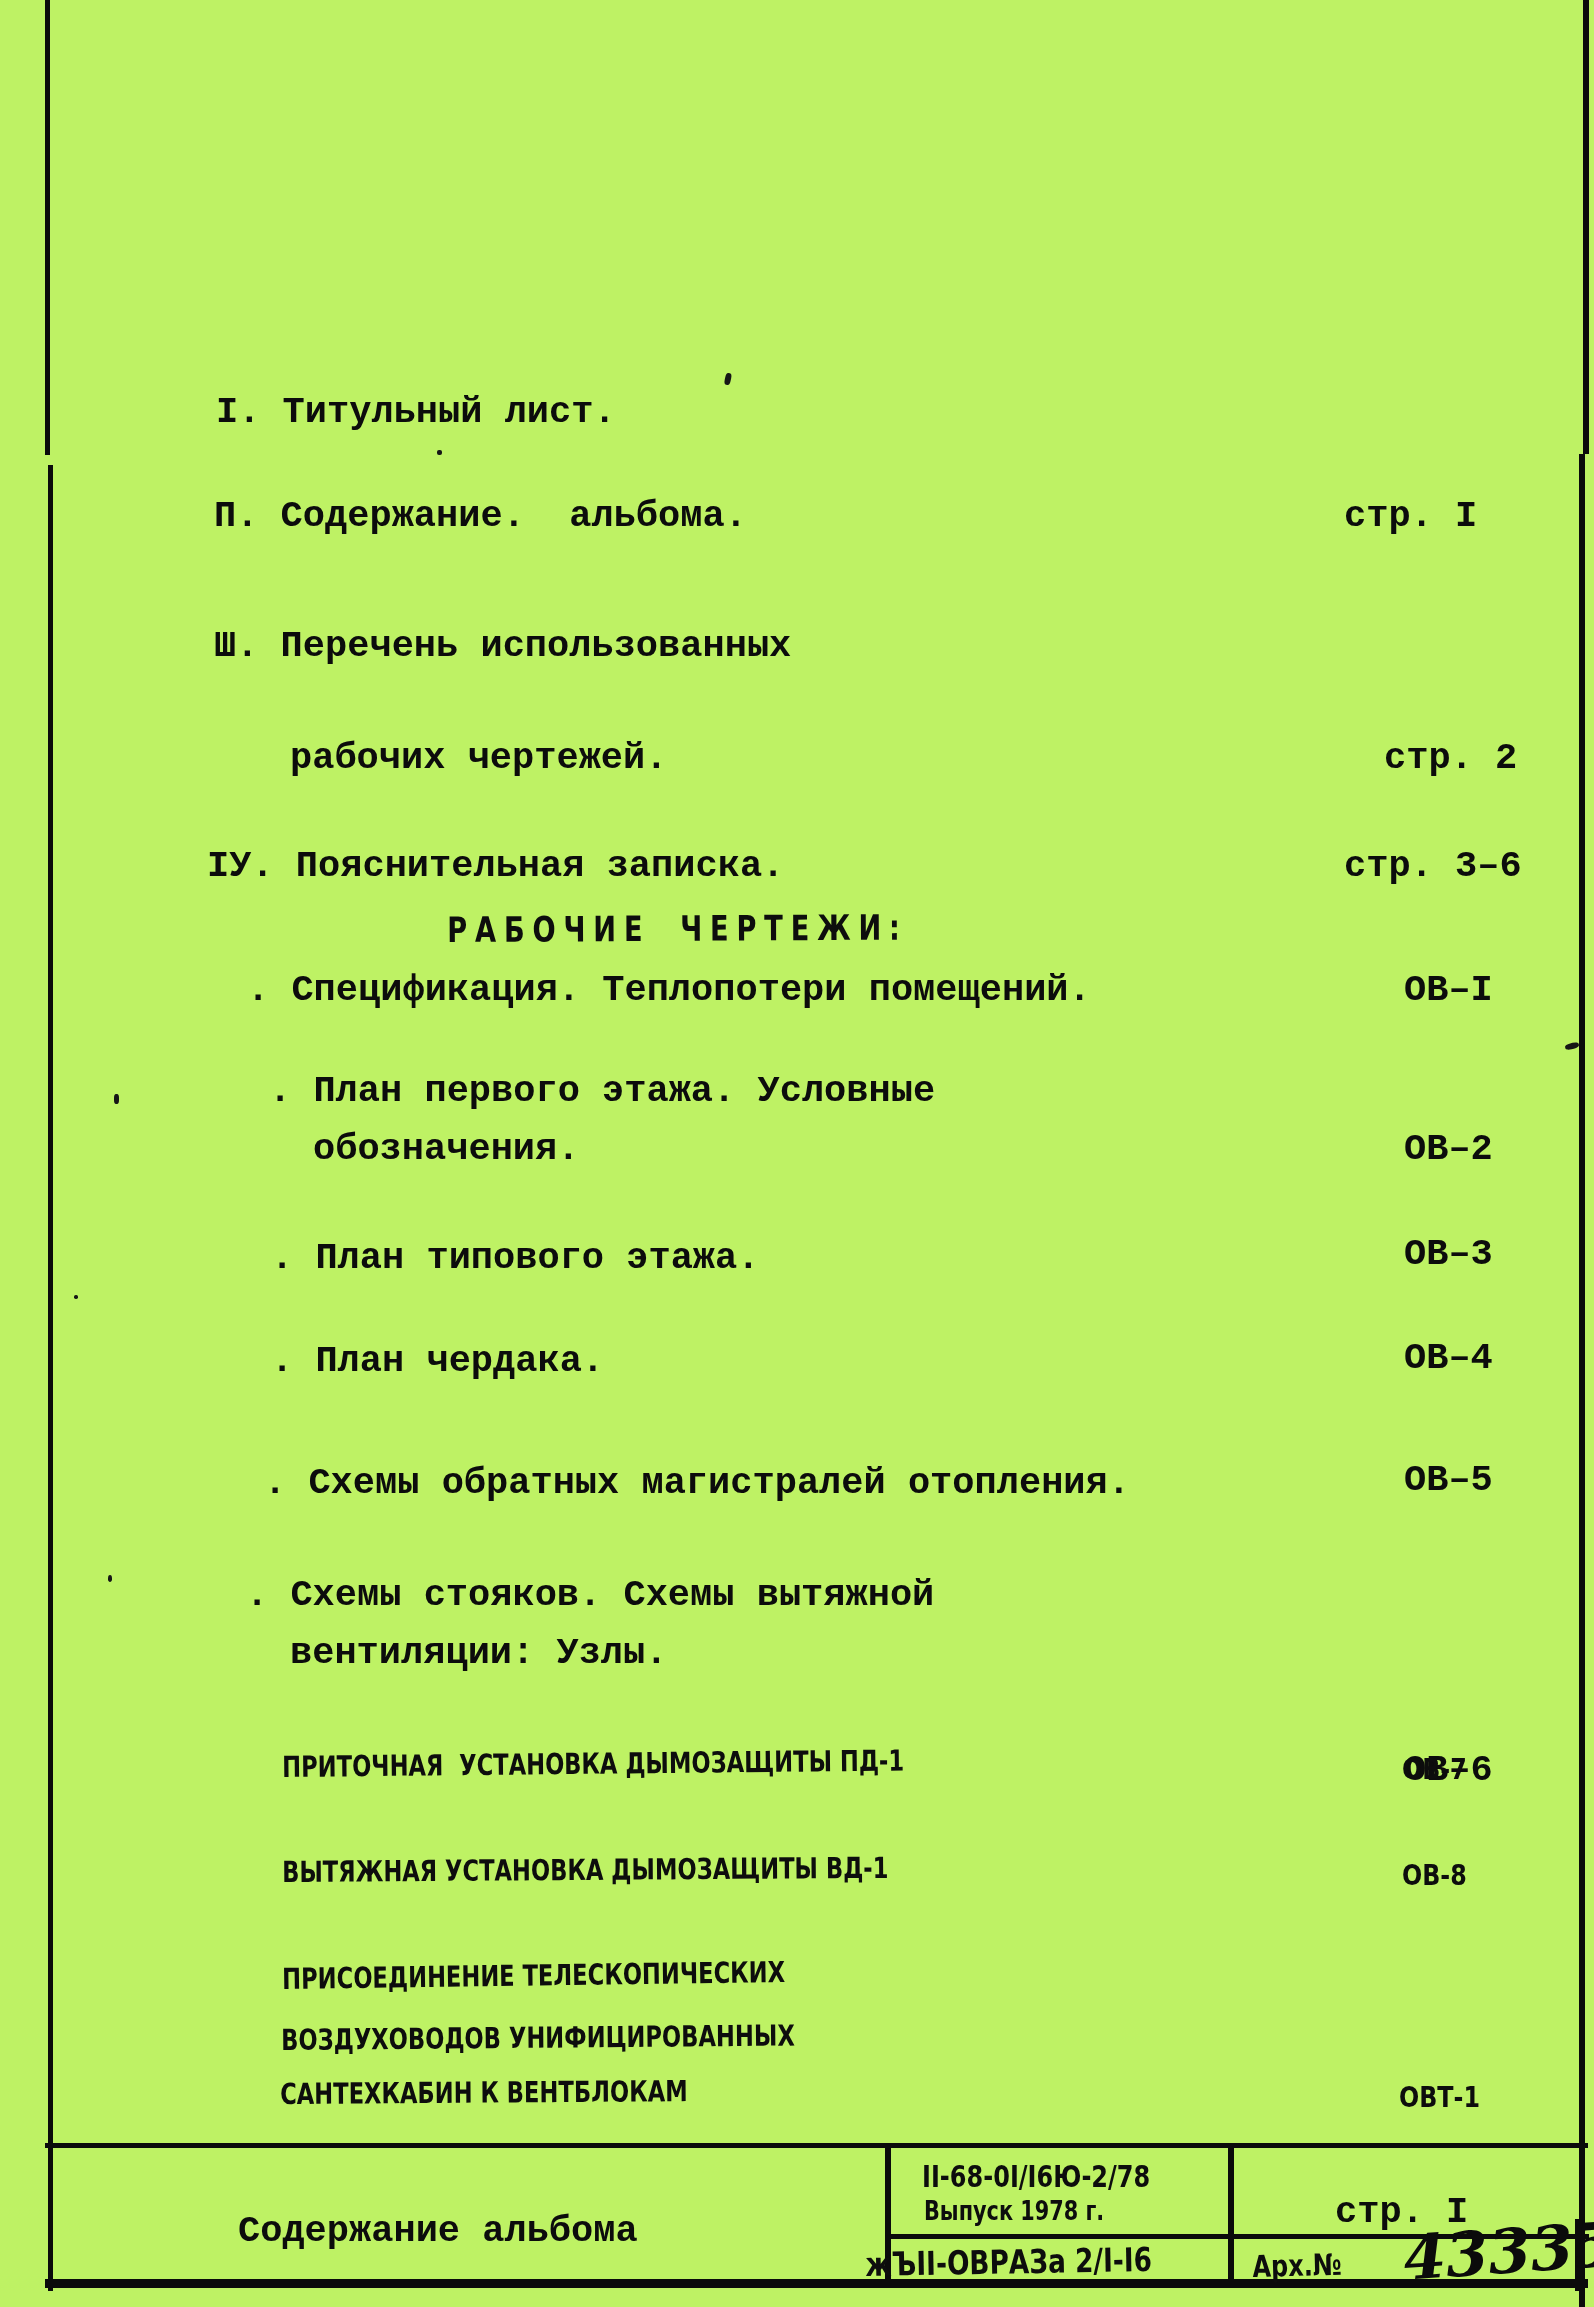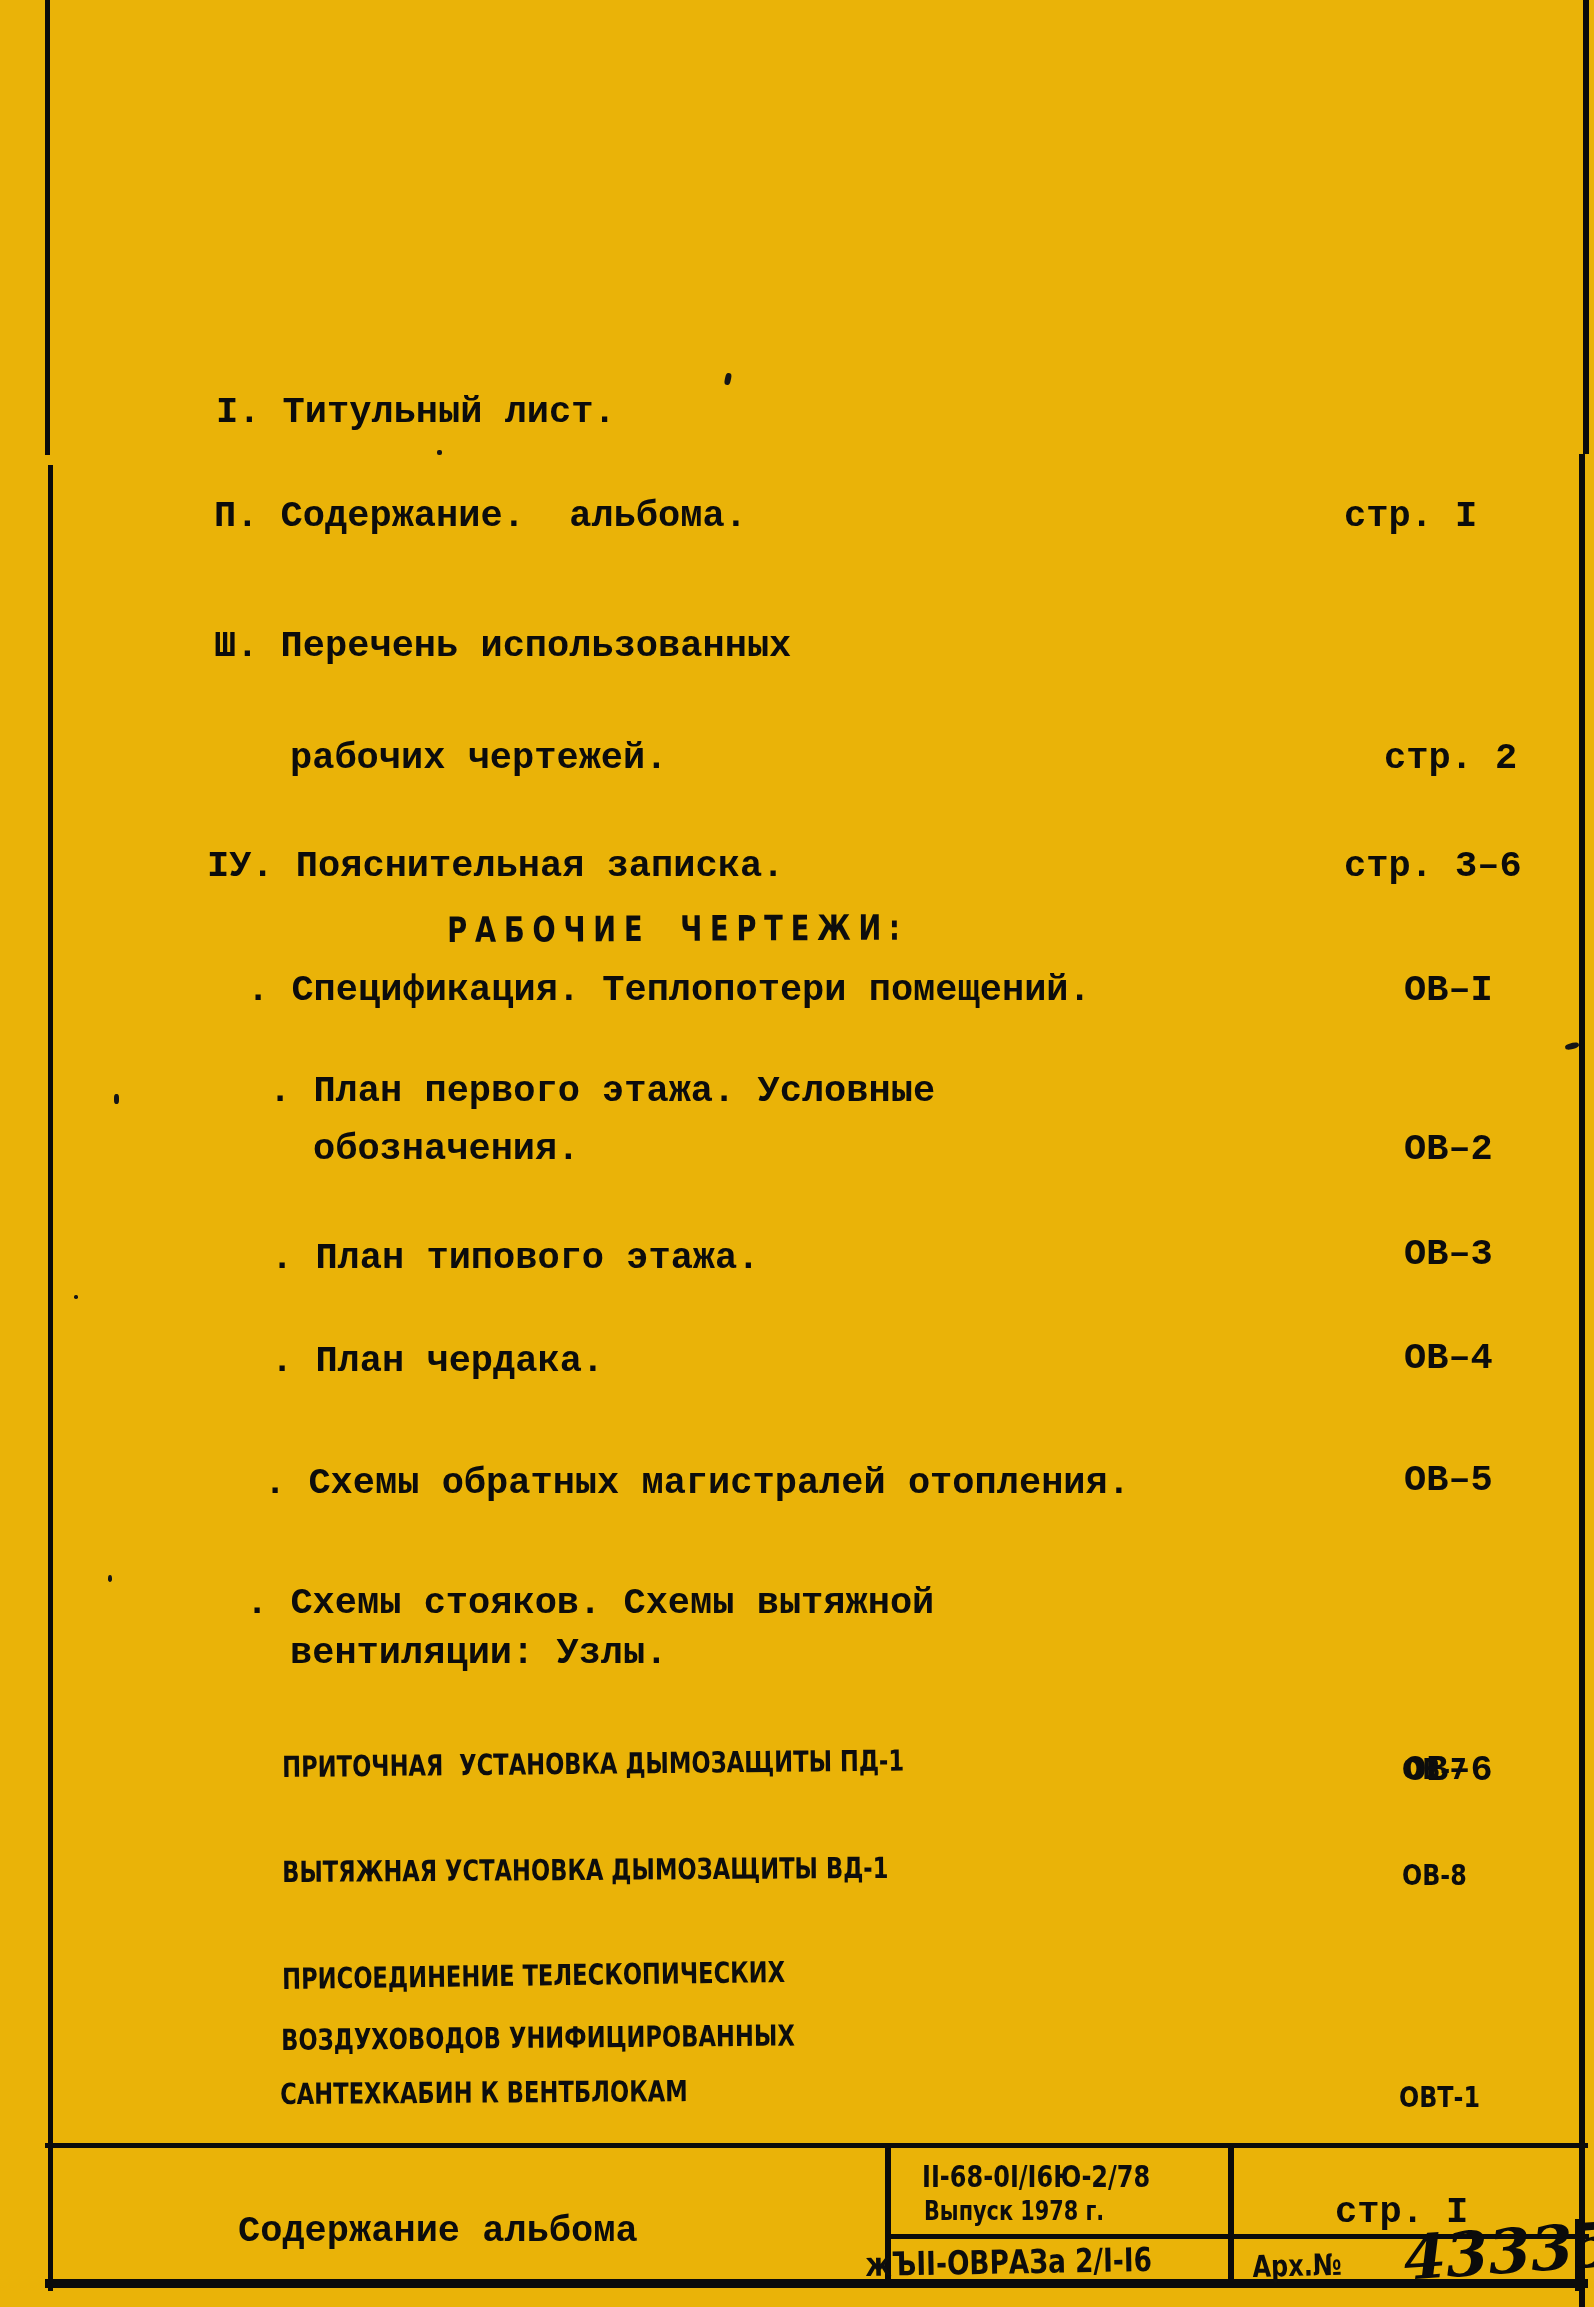--- a/index.html
+++ b/index.html
@@ -1,19 +1,19 @@
 <!DOCTYPE html>
 <html style="font-size:11.5px"><head>
 <meta charset="utf-8">
 <style>
   html,body { margin:0; padding:0; background:#e8e8e8; }
   #page {
     position:relative;
     width:1594px; height:2307px;
-    background:#eab308;
+    background:#bef264;
     overflow:hidden;
     font-family:"Liberation Mono", monospace;
     color:#0c0c0c;
   }
   
   .tw {
     position:absolute;
     font-family:"Liberation Mono", monospace;
     font-weight:700;
     font-size:37px;
@@ -85,21 +85,21 @@
 
   <div class="tw" style="left:271px; top:1239px;">. План типового этажа.</div>
   <div class="tw" style="left:1404px; top:1235px;">ОВ–3</div>
 
   <div class="tw" style="left:271px; top:1342px;">. План чердака.</div>
   <div class="tw" style="left:1404px; top:1339px;">ОВ–4</div>
 
   <div class="tw" style="left:264px; top:1464px;">. Схемы обратных магистралей отопления.</div>
   <div class="tw" style="left:1404px; top:1461px;">ОВ–5</div>
 
-  <div class="tw" style="left:246px; top:1576px;margin-top:8px;">. Схемы стояков. Схемы вытяжной</div>
+  <div class="tw" style="left:246px; top:1576px;">. Схемы стояков. Схемы вытяжной</div>
   <div class="tw" style="left:290px; top:1634px;">вентиляции: Узлы.</div>
   <div class="tw" style="left:1404px; top:1727px;margin-top:24px;">ОВ–6</div>
 
   <div class="st" style="left:282px; top:1752px; transform:rotate(-0.6deg) scaleX(0.78);">ПРИТОЧНАЯ  УСТАНОВКА ДЫМОЗАЩИТЫ ПД-1</div>
   <div class="st" style="left:1402px; top:1754px; transform:scaleX(0.82);">ОВ-7</div>
 
   <div class="st" style="left:282px; top:1857px; transform:rotate(-0.4deg) scaleX(0.78);">ВЫТЯЖНАЯ УСТАНОВКА ДЫМОЗАЩИТЫ ВД-1</div>
   <div class="st" style="left:1402px; top:1860px; transform:scaleX(0.82);">ОВ-8</div>
 
   <div class="st" style="left:282px; top:1964px; transform:rotate(-0.8deg) scaleX(0.78);">ПРИСОЕДИНЕНИЕ ТЕЛЕСКОПИЧЕСКИХ</div>

